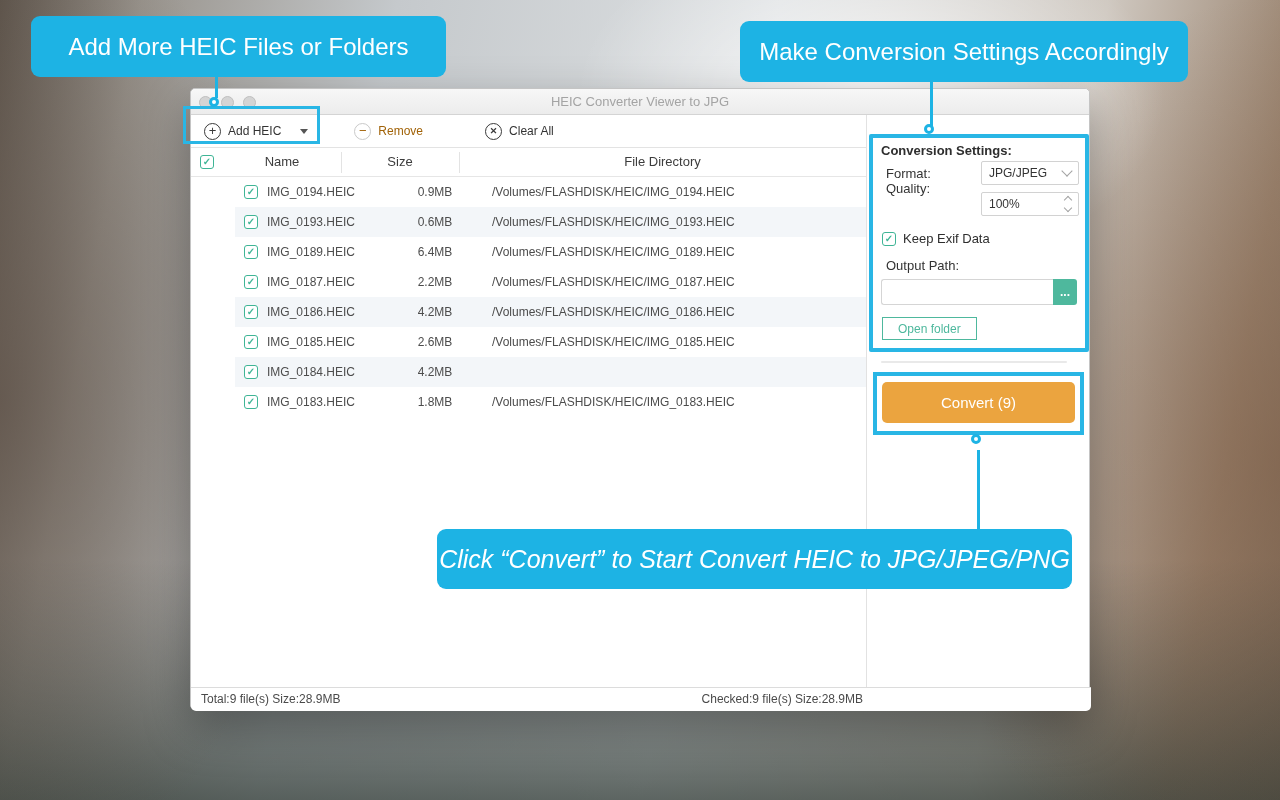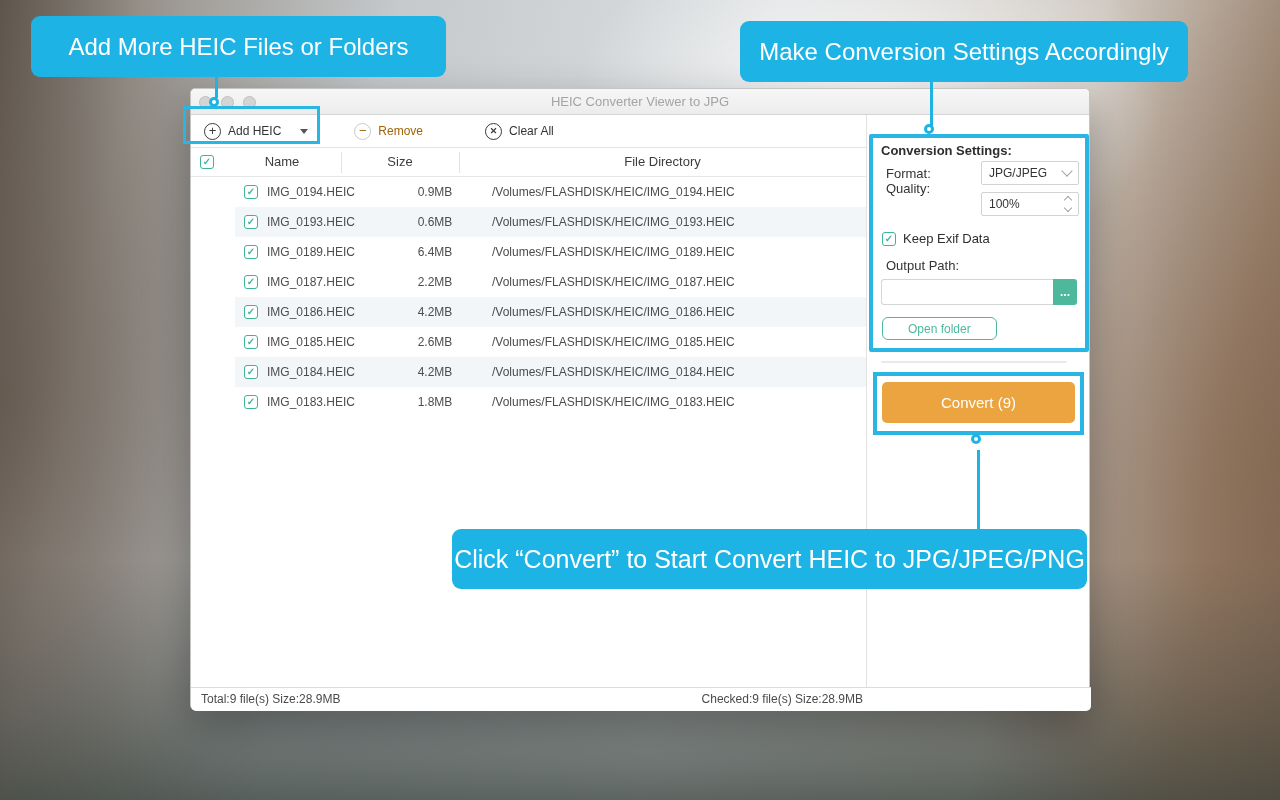--- a/index.html
+++ b/index.html
@@ -88,38 +88,38 @@
   .chev-s { width:6px; height:6px; border-right:1.5px solid #a3a3a3; border-bottom:1.5px solid #a3a3a3; }
   .chev-s.up{ transform:rotate(-135deg); } .chev-s.dn{ transform:rotate(45deg); }
   .exif-row { position:absolute; left:9px; top:93px; display:flex; align-items:center; gap:7px;
     font-size:13px; color:#2e2e2e; }
   .lab-output { left:13px; top:120px; }
   .out-row { position:absolute; left:8px; top:141px; display:flex; }
   .out-input { width:172px; height:26px; border:1px solid #d5d5d5; border-right:none;
     border-radius:3px 0 0 3px; font-size:12px; padding:0 5px; color:#333; outline:none; }
   .browse-btn { width:24px; height:26px; background:#4eb89d; border:none; color:#fff;
     border-radius:0 3px 3px 0; font-size:12px; font-weight:bold; line-height:22px; cursor:pointer; }
-  .openfolder-btn { position:absolute; left:9px; top:179px; height:23px; padding:0 25px;
-    background:#fff; border:1px solid #4eb89d; border-radius:6px; color:#4eb89d;
+  .openfolder-btn { position:absolute; left:9px; top:179px; height:23px; padding:0 15px;
+    background:#fff; border:1px solid #4eb89d; border-radius:0; color:#4eb89d;
     font-size:12px; cursor:pointer; }
 
   .progress-line { position:absolute; left:690px; top:272px; width:186px; height:2px;
     background:#e9e9e9; border-radius:1px; }
 
   .convert-box { position:absolute; left:682px; top:283px; width:211px; height:63px;
     border:4px solid #29b6e5; background:#fff; }
   .convert-btn { position:absolute; left:5px; top:6px; width:193px; height:41px;
     background:#eba43f; border:none; border-radius:5px; color:#fff; font-size:15px; cursor:pointer; }
 
   
   .callout { position:absolute; background:#1db3e4; color:#fff; text-align:center;
     border-radius:9px; z-index:20; }
   .co-add { left:31px; top:16px; width:415px; height:61px; line-height:61px; font-size:24px; }
   .co-settings { left:740px; top:21px; width:448px; height:61px; line-height:61px; font-size:24px; }
-  .co-convert { left:452px; top:529px; width:635px; height:60px; line-height:60px; font-size:25px; }
+  .co-convert { left:437px; top:529px; width:635px; height:60px; line-height:60px; font-size:25px;font-style:italic; }
   .conn-line { position:absolute; width:3px; background:#1db3e4; z-index:19; }
   .ln-a { left:215px; top:77px; height:21px; }
   .ln-b { left:930px; top:82px; height:44px; }
   .ln-c { left:977px; top:450px; height:79px; }
   .conn-circle { position:absolute; width:10px; height:10px; background:#fff;
     border:3px solid #1db3e4; border-radius:50%; z-index:19; }
   .ci-a { left:209px; top:97px; } .ci-b { left:924px; top:124px; } .ci-c { left:971px; top:434px; }
   .hl-box { position:absolute; border:3px solid #29b6e5; z-index:18; background:transparent; }
   .hl-add { left:183px; top:106px; width:137px; height:38px; }
 </style>
@@ -194,21 +194,20 @@
     <div class="row">
       <span class="cb"></span>
       <span class="cell name">IMG_0185.HEIC</span>
       <span class="cell size">2.6MB</span>
       <span class="cell dir">/Volumes/FLASHDISK/HEIC/IMG_0185.HEIC</span>
     </div>
     <div class="row alt">
       <span class="cb"></span>
       <span class="cell name">IMG_0184.HEIC</span>
       <span class="cell size">4.2MB</span>
-      <span class="cell dir">/Volumes/FLASHDISK/HEIC/IMG_0184.HEIC</span>
     </div>
     <div class="row">
       <span class="cb"></span>
       <span class="cell name">IMG_0183.HEIC</span>
       <span class="cell size">1.8MB</span>
       <span class="cell dir">/Volumes/FLASHDISK/HEIC/IMG_0183.HEIC</span>
     </div>
   </div>
 
   <div class="vdivider"></div>

